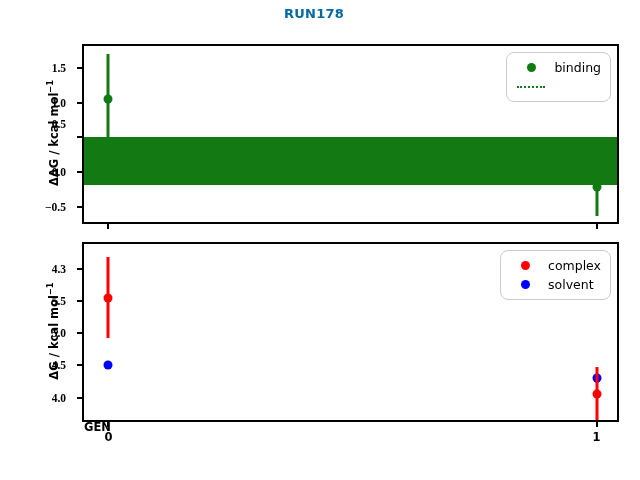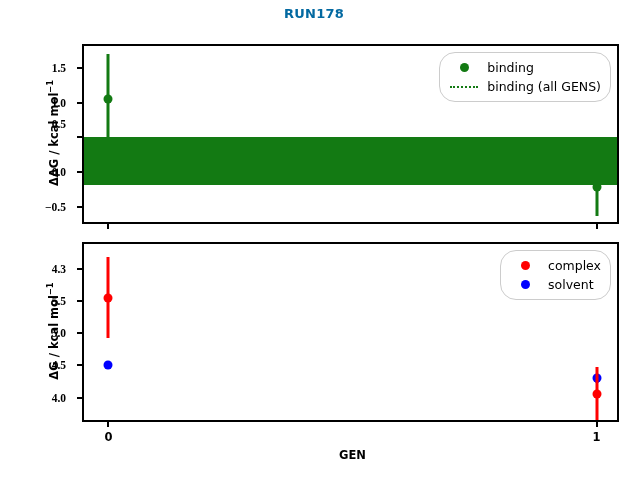--- a/index.html
+++ b/index.html
@@ -47,36 +47,36 @@
   .ylabel{
     position:absolute;
     font-size:11.5px;font-weight:bold;color:#000;
     white-space:nowrap;
     transform-origin:50% 50%;
     transform:rotate(-90deg);
   }
   #ylabel-top{left:-62px;top:50%;width:140px;margin-top:-8px;margin-left:-38px;text-align:center;}
   #ylabel-bottom{left:-62px;top:50%;width:140px;margin-top:-8px;margin-left:-38px;text-align:center;}
   .xlabel{
-    position:absolute;left:0;width:537px;top:100%;margin-top:28px;
-    text-align:center;font-size:11.5px;font-weight:bold;color:#000;
+    position:absolute;left:0;width:537px;top:100%;
+    text-align:left;font-size:11.5px;font-weight:bold;color:#000;
   }
 
   
   .errbar{position:absolute;width:3px;transform:translateX(-50%);}
   .marker{position:absolute;width:9px;height:9px;border-radius:50%;
           transform:translate(-50%,-50%);}
   .band{position:absolute;left:0;width:100%;}
 
   
   .legend{
     position:absolute;
     background:#fff;
     border:1px solid #ccc;
-    border-radius:16px;
+    border-radius:8px;
     padding:5px 9px 5px 7px;
     box-shadow:0 0 0 0 rgba(0,0,0,0);
   }
   #legend-top{right:6px;top:6px;}
   #legend-bottom{right:6px;top:6px;}
   .legend-row{display:flex;align-items:center;height:19px;}
   .legend-key{width:34px;display:flex;align-items:center;justify-content:center;}
   .legend-dot{width:9px;height:9px;border-radius:50%;display:block;}
   .legend-dash{
     width:28px;height:0;border-top:2px dotted #1a7a1a;display:block;
@@ -112,21 +112,20 @@
         <div class="legend-row">
           <span class="legend-key">
             <span class="legend-dot" style="background: rgb(19, 122, 19);"></span>
           </span>
           <span class="legend-label">binding</span>
         </div>
         <div class="legend-row">
           <span class="legend-key">
             <span class="legend-dash" style="border-top-color: rgb(19, 122, 19);"></span>
           </span>
-          <span class="legend-label">binding (all GENS)</span>
         </div>
       </div>
   <div class="ytick" style="top: 21.1538px;"></div>
       <div class="yticklabel" style="top: 22.1538px;">1.5</div>
       <div class="ytick" style="top: 55.7692px;"></div>
       <div class="yticklabel" style="top: 56.7692px;">1.0</div>
       <div class="ytick" style="top: 90.3846px;"></div>
       <div class="yticklabel" style="top: 78px;">0.5</div>
       <div class="ytick" style="top: 125px;"></div>
       <div class="yticklabel" style="top: 126px;">0.0</div>

